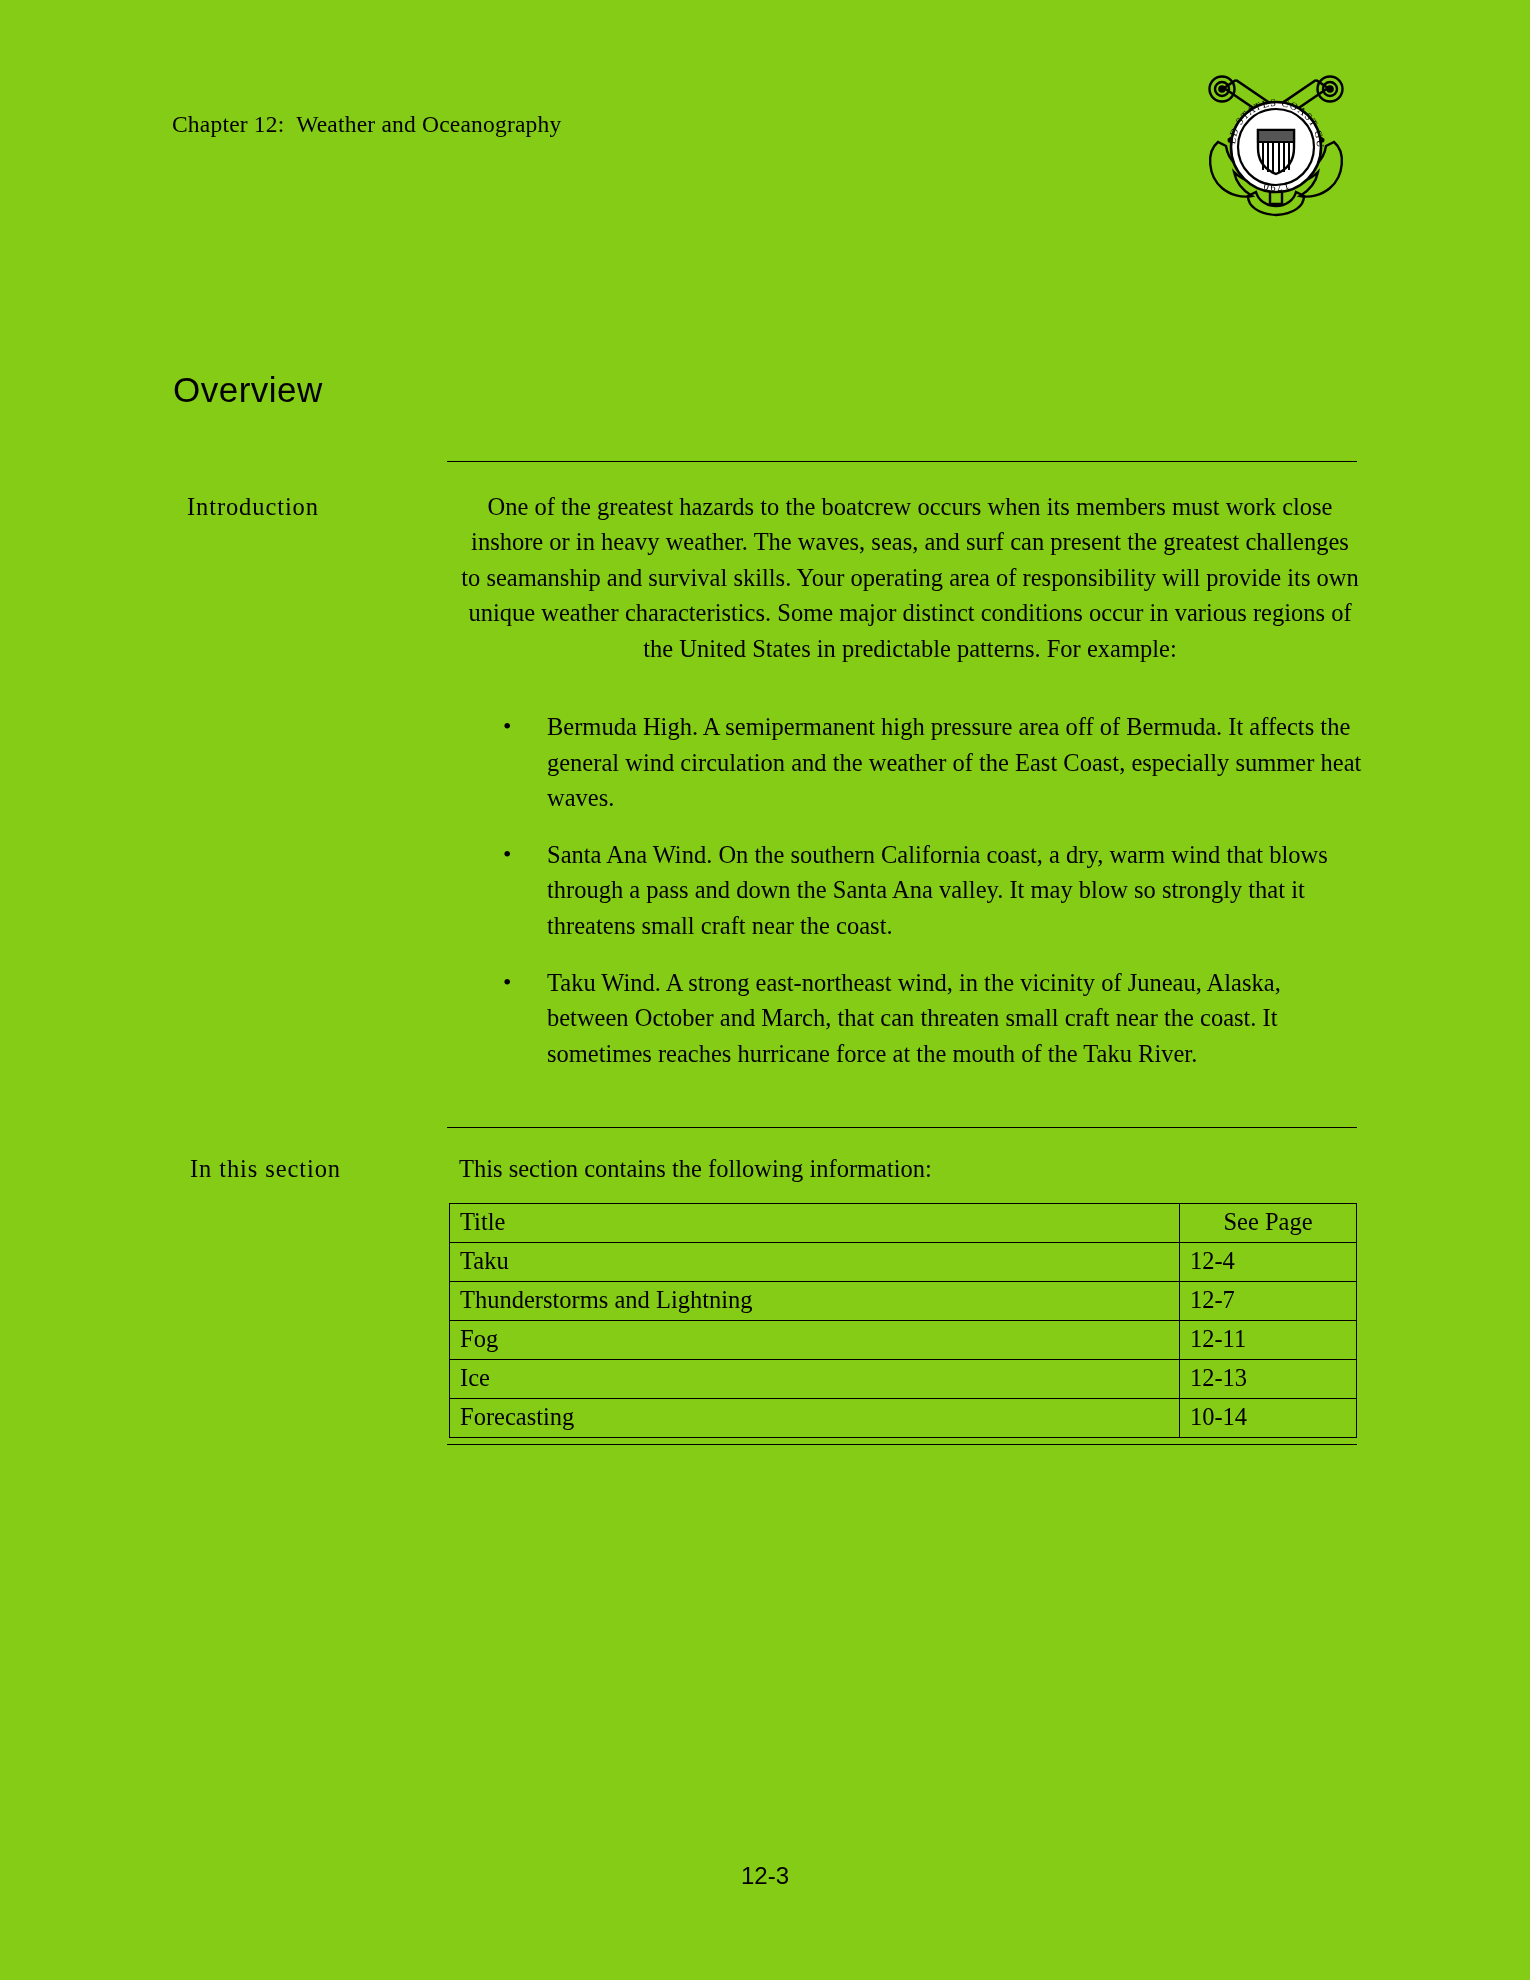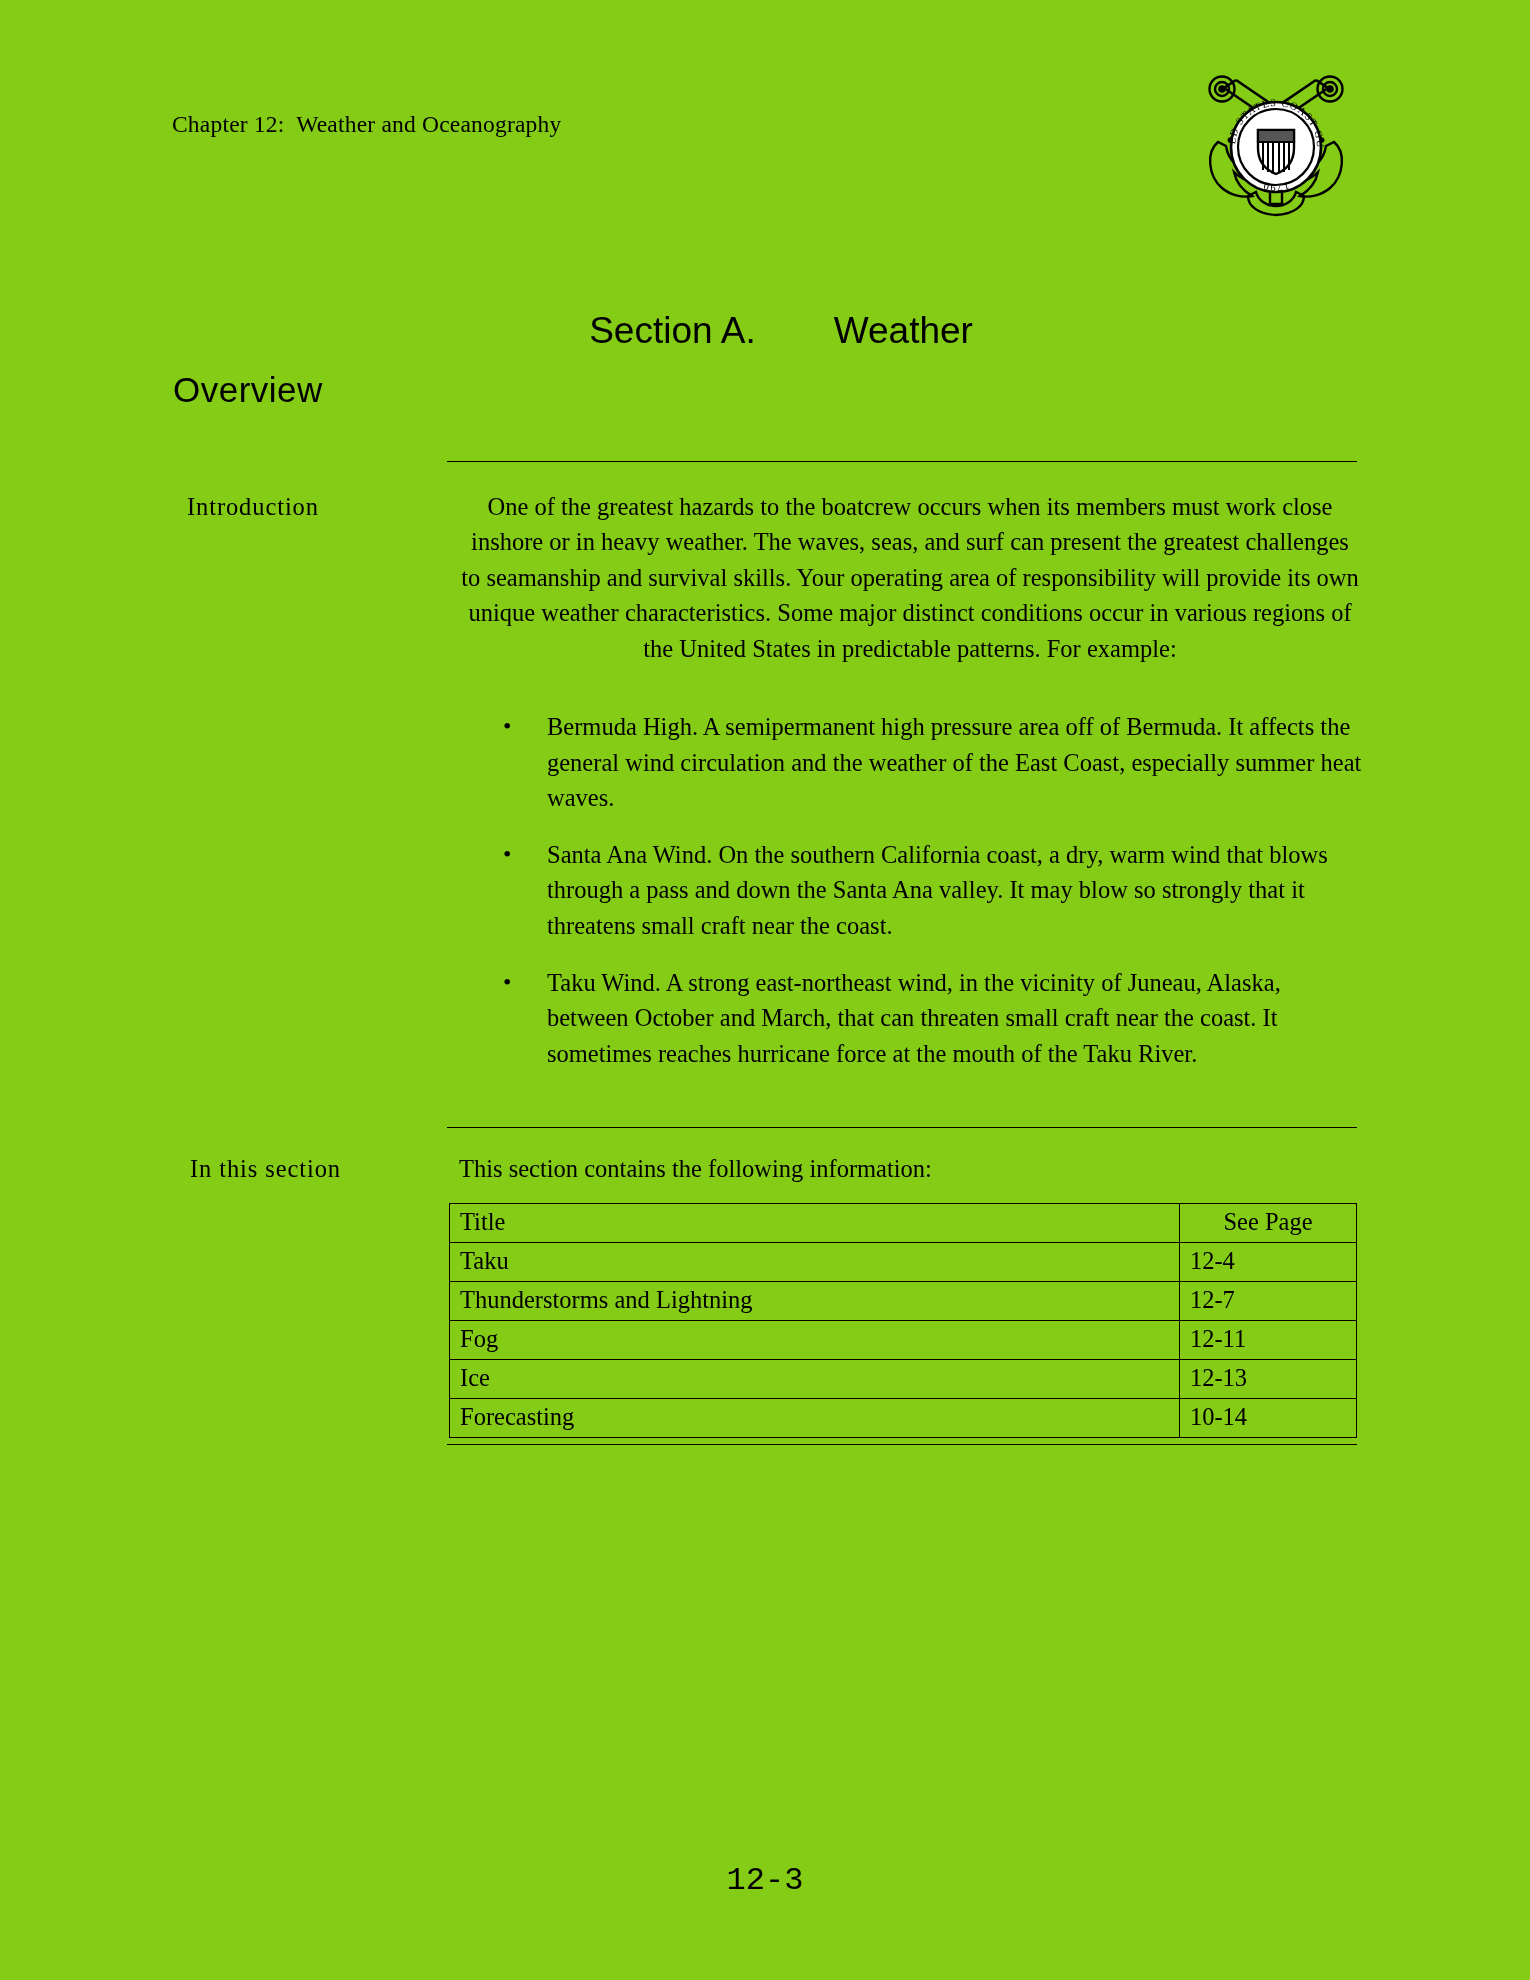--- a/index.html
+++ b/index.html
@@ -153,22 +153,22 @@
   .toc-table th.col-title { text-align: left; }
   .toc-table td.col-title { text-align: left; }
 
   
   .page-number {
     position: absolute;
     top: 1862px;
     left: 0;
     width: 1530px;
     text-align: center;
-    font-family: Liberation Mono, monospace;
-    font-size: 32px;
+    font-family: Liberation Sans, sans-serif;
+    font-size: 24px;
   }
 </style>
 </head>
 <body>
 
 <div class="page">
 
   <div class="running-header">Chapter 12:  Weather and Oceanography</div>
 
   <div class="seal">
@@ -227,23 +227,20 @@
           <path d="M72 70 L72 100"></path>
           <path d="M77 70 L77 101"></path>
           <path d="M83 70 L83 101"></path>
           <path d="M88 70 L88 100"></path>
           <path d="M93 70 L93 98"></path>
         </g>
       </g>
     </svg>
   </div>
 
-  <div class="section-title">
-    <span class="sect-label">Section A.</span><span>Weather</span>
-  </div>
 
   <div class="overview-heading">Overview</div>
 
   <div class="rule rule-1"></div>
 
   <div class="block-label label-intro">Introduction</div>
 
   <div class="body-col intro-para">
     <p>One of the greatest hazards to the boatcrew occurs when its members must work close inshore or in heavy weather. The waves, seas, and surf can present the greatest challenges to seamanship and survival skills. Your operating area of responsibility will provide its own unique weather characteristics. Some major distinct conditions occur in various regions of the United States in predictable patterns. For example:</p>
   </div>

